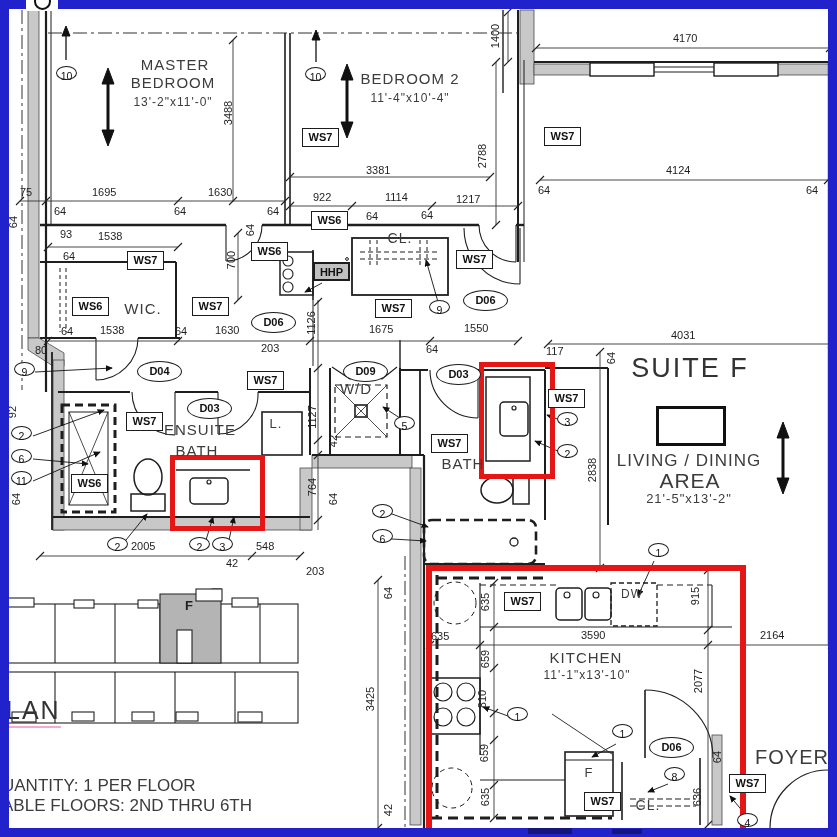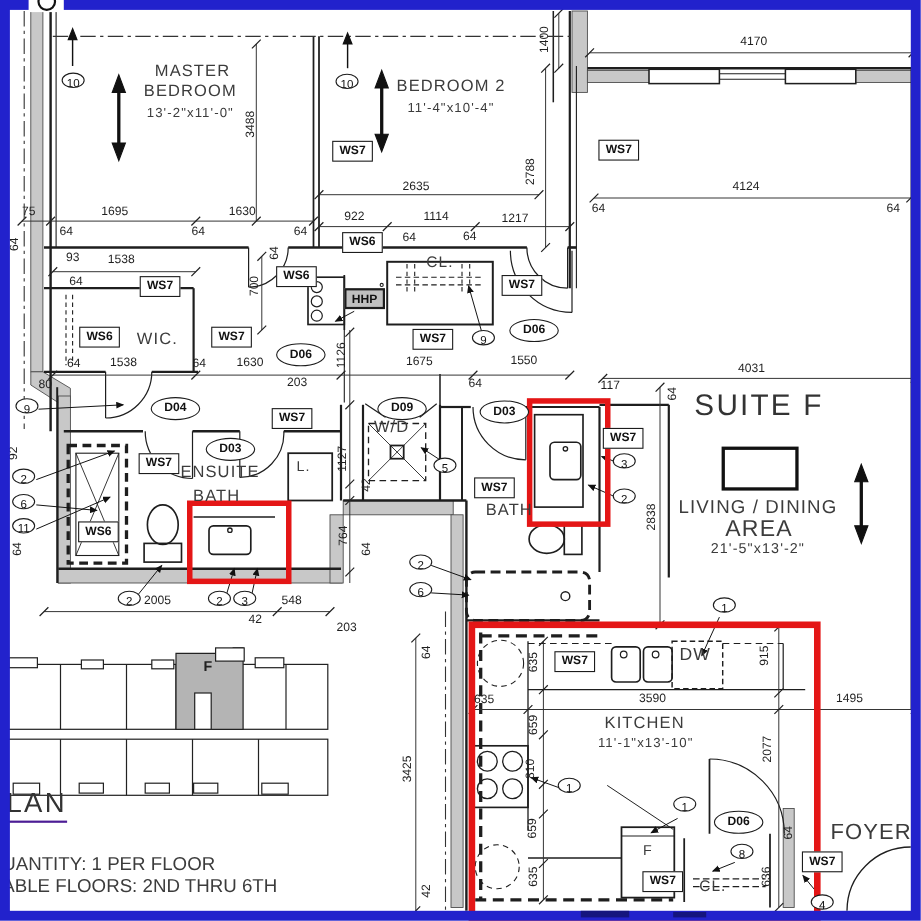--- a/index.html
+++ b/index.html
@@ -322,21 +322,21 @@
 <div class="circ" style="left:664px;top:767px">8</div>
 <div class="circ" style="left:737px;top:813px">4</div>
 
 <div class="t dim" style="left:20px;top:186px">75</div>
 <div class="t dim" style="left:92px;top:186px">1695</div>
 <div class="t dim" style="left:208px;top:186px">1630</div>
 <div class="t dim" style="left:54px;top:205px">64</div>
 <div class="t dim" style="left:174px;top:205px">64</div>
 <div class="t dim" style="left:267px;top:205px">64</div>
 <div class="t dim" style="left:313px;top:191px">922</div>
-<div class="t dim" style="left:366px;top:164px">2635</div>
+<div class="t dim" style="left:366px;top:164px">3381</div>
 <div class="t dim" style="left:385px;top:191px">1114</div>
 <div class="t dim" style="left:456px;top:193px">1217</div>
 <div class="t dim" style="left:366px;top:210px">64</div>
 <div class="t dim" style="left:421px;top:209px">64</div>
 <div class="t dim" style="left:673px;top:32px">4170</div>
 <div class="t dim" style="left:666px;top:164px">4124</div>
 <div class="t dim" style="left:538px;top:184px">64</div>
 <div class="t dim" style="left:806px;top:184px">64</div>
 <div class="t dim" style="left:60px;top:228px">93</div>
 <div class="t dim" style="left:98px;top:230px">1538</div>
@@ -351,21 +351,21 @@
 <div class="t dim" style="left:464px;top:322px">1550</div>
 <div class="t dim" style="left:426px;top:343px">64</div>
 <div class="t dim" style="left:546px;top:345px">117</div>
 <div class="t dim" style="left:671px;top:329px">4031</div>
 <div class="t dim" style="left:131px;top:540px">2005</div>
 <div class="t dim" style="left:226px;top:557px">42</div>
 <div class="t dim" style="left:256px;top:540px">548</div>
 <div class="t dim" style="left:306px;top:565px">203</div>
 <div class="t dim" style="left:431px;top:630px">635</div>
 <div class="t dim" style="left:581px;top:629px">3590</div>
-<div class="t dim" style="left:760px;top:629px">1495</div>
+<div class="t dim" style="left:760px;top:629px">2164</div>
 
 <div class="t dimv" style="left:216px;top:107px">3488</div>
 <div class="t dimv" style="left:483px;top:30px">1400</div>
 <div class="t dimv" style="left:470px;top:150px">2788</div>
 <div class="t dimv" style="left:244px;top:224px">64</div>
 <div class="t dimv" style="left:222px;top:254px">700</div>
 <div class="t dimv" style="left:7px;top:216px">64</div>
 <div class="t dimv" style="left:6px;top:406px">92</div>
 <div class="t dimv" style="left:10px;top:493px">64</div>
 <div class="t dimv" style="left:299px;top:317px">1126</div>
@@ -402,25 +402,25 @@
 <div class="t room ctr" style="left:587px;top:668px;font-size:12px">11'-1"x13'-10"</div>
 <div class="t room ctr" style="left:200px;top:421px;font-size:15px">ENSUITE</div>
 <div class="t room ctr" style="left:197px;top:442px;font-size:15px">BATH</div>
 <div class="t room ctr" style="left:463px;top:455px;font-size:15px">BATH</div>
 <div class="t room ctr" style="left:143px;top:300px;font-size:15px">WIC.</div>
 <div class="t room ctr" style="left:792px;top:746px;font-size:20px">FOYER</div>
 <div class="t room ctr" style="left:400px;top:230px;font-size:14px">CL.</div>
 <div class="t room ctr" style="left:648px;top:797px;font-size:14px">CL.</div>
 <div class="t room ctr" style="left:276px;top:416px;font-size:13px">L.</div>
 <div class="t room ctr" style="left:356px;top:380px;font-size:15px">W/D</div>
-<div class="t room ctr" style="left:632px;top:587px;font-size:16px">DW</div>
+<div class="t room ctr" style="left:632px;top:587px;font-size:12px">DW</div>
 <div class="t room ctr" style="left:589px;top:765px;font-size:13px">F</div>
 <div class="t ctr" style="left:189px;top:598px;font-size:13px;font-weight:bold;color:#222">F</div>
 
-<div class="t" style="left:6px;top:716px;font-size:25px;letter-spacing:2px;color:#333;border-bottom:2px solid #4c1d95;padding-bottom:1px">LAN</div>
+<div class="t" style="left:6px;top:696px;font-size:25px;letter-spacing:2px;color:#333;border-bottom:2px solid #f9a8d4;padding-bottom:1px">LAN</div>
 <div class="t" style="left:2px;top:776px;font-size:17px;color:#3c3c3c">UANTITY: 1 PER FLOOR</div>
 <div class="t" style="left:2px;top:796px;font-size:17px;color:#3c3c3c">ABLE FLOORS: 2ND THRU 6TH</div>
 
 <div class="frame"></div>
 <div style="position:absolute;left:26px;top:0;width:32px;height:11px;background:#fff;z-index:41;overflow:hidden">
   <div style="width:13px;height:13px;border:2px solid #111;border-radius:50%;margin:-7px 0 0 8px"></div>
 </div>
 <div style="position:absolute;left:528px;top:828px;width:44px;height:6px;background:#15157e;z-index:41"></div>
 <div style="position:absolute;left:612px;top:829px;width:30px;height:5px;background:#15157e;z-index:41"></div>
 

